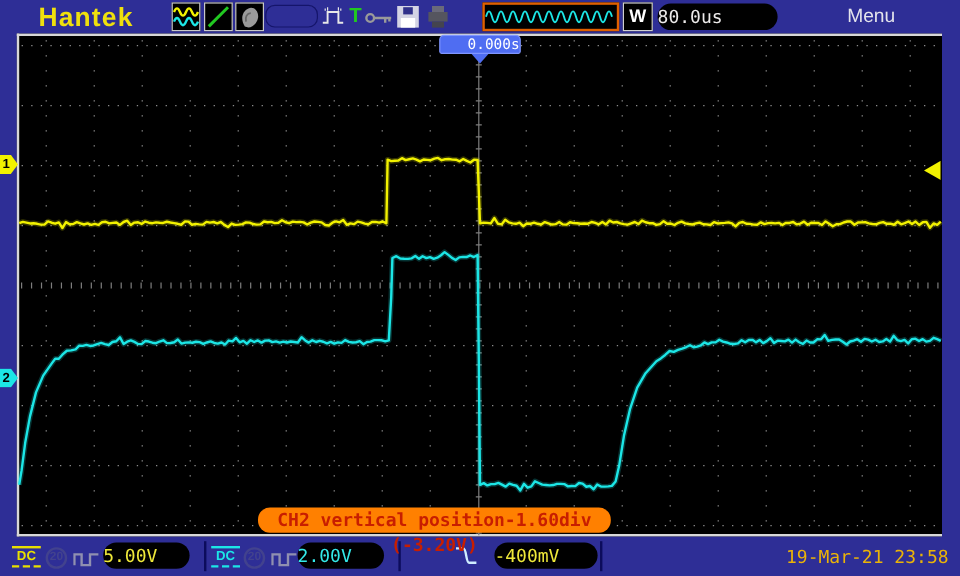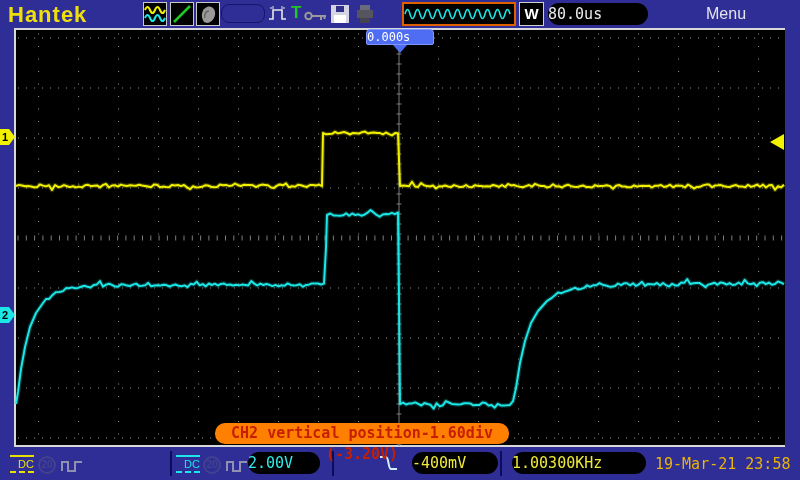--- a/index.html
+++ b/index.html
@@ -12,55 +12,55 @@
   .abs{position:absolute;}
   
   #screen{
     left:14px;top:28px;width:771px;height:419px;
     background:#000;
     border-left:2px solid #d8d8d8;border-top:2px solid #d8d8d8;border-bottom:2px solid #d8d8d8;
     box-sizing:border-box;z-index:1;
   }
   #scope-svg{left:0;top:0;width:800px;height:480px;z-index:2;pointer-events:none;}
   
-  #logo{left:8px;top:2px;font-size:22px;font-weight:bold;letter-spacing:1px;color:#efe00d;z-index:4;}
+  #logo{left:32px;top:2px;font-size:22px;font-weight:bold;letter-spacing:1px;color:#efe00d;z-index:4;}
   .iconbox{width:24px;height:24px;top:2px;background:#000;border:1px solid #c8c8c8;box-sizing:border-box;z-index:4;}
   #empty-status{left:221px;top:4px;width:44px;height:19px;border:1px solid #15156b;border-radius:8px;box-sizing:border-box;z-index:4;}
   #pulse-icon{left:267px;top:3px;z-index:4;}
   #trigger-t{left:291px;top:3px;font-size:17px;font-weight:bold;color:#21c821;z-index:4;}
   #key-icon{left:304px;top:8px;z-index:4;}
   #floppy-icon{left:329px;top:3px;z-index:4;}
   #printer-icon{left:354px;top:4px;z-index:4;}
   #burst-box{left:402px;top:2px;width:114px;height:24px;background:#000;border:2px solid #e06000;box-sizing:border-box;z-index:4;}
   #w-box{left:519px;top:2px;width:25px;height:24px;background:#000;border:1px solid #d0d0d0;box-sizing:border-box;color:#fff;
         font-weight:bold;font-size:15px;text-align:center;line-height:22px;z-index:4;}
   .pill{background:#000;border-radius:11px;height:22px;line-height:22px;text-align:left;
         font-family:"DejaVu Sans Mono",monospace;font-size:15px;z-index:4;}
   #tb-pill{left:548px;top:3px;width:100px;color:#eceaea;}
   #menu-label{left:706px;top:5px;font-size:16px;color:#e4e4ec;z-index:4;}
   
   #trig-tab{left:366px;top:29px;width:68px;height:16px;background:#4f6df2;border:1px solid #7f96ff;
-        border-radius:4px 4px 2px 2px;box-sizing:border-box;color:#fff;text-align:left;
+        border-radius:4px 4px 2px 2px;box-sizing:border-box;color:#fff;text-align:right;
         font-family:"DejaVu Sans Mono",monospace;font-size:12px;line-height:14px;z-index:5;}
   #trig-tab-ptr{left:393px;top:45px;width:0;height:0;border-left:7px solid transparent;
         border-right:7px solid transparent;border-top:8px solid #4f6df2;z-index:5;}
   
   .chmark{left:0;width:15px;height:16px;z-index:5;
         clip-path:polygon(0 0,9px 0,15px 8px,9px 16px,0 16px);
         font-size:11px;font-weight:bold;color:#000;text-align:left;line-height:16px;padding-left:2px;box-sizing:border-box;}
   #ch1-mark{background:#f2f200;}
   #ch2-mark{background:#1ce6e6;}
   #trig-arrow{left:770px;width:14px;height:16px;background:#f2f200;z-index:5;
         clip-path:polygon(0 50%,100% 0,100% 100%);}
   
   #banner{left:215px;top:423px;width:294px;height:21px;background:#ff8000;border-radius:10px;
         color:#c81e00;font-family:"DejaVu Sans Mono",monospace;font-size:15px;font-weight:bold;
         text-align:center;line-height:21px;z-index:5;}
   
-  .coup{width:24px;top:455px;text-align:right;font-size:11px;font-weight:normal;line-height:13px;z-index:4;}
+  .coup{width:24px;top:455px;text-align:center;font-size:11px;font-weight:bold;line-height:13px;z-index:4;}
   .coup .dcline{border-top:2px solid;margin-bottom:1px;}
   .coup .dcdash{border-bottom:2px dashed;margin-top:0px;}
   #dc1{left:10px;color:#e8e000;}
   #dc2{left:176px;color:#1ce6e6;}
   .bw20{width:18px;height:18px;top:456px;border:2px solid #42428e;border-radius:50%;box-sizing:border-box;
         color:#42428e;font-size:10px;font-weight:bold;text-align:center;line-height:14px;z-index:4;}
   #bw1{left:38px;} #bw2{left:203px;}
   .sqw{top:458px;z-index:4;} #sq1{left:61px;} #sq2{left:226px;}
   #v1-pill{left:86px;top:452px;width:72px;color:#efe93a;}
   #v2-pill{left:248px;top:452px;width:72px;color:#34e9e9;}
@@ -157,20 +157,21 @@
     <div class="dcline"></div>
     <span>DC</span>
     <div class="dcdash"></div>
   </div>
   <div id="bw1" class="bw20 abs">20</div>
   <div id="sq1" class="sqw abs">
     <svg width="22" height="14" viewBox="0 0 22 14">
         <path d="M1 13 V4 h6 V13 h7 V4 h7" fill="none" stroke="#9090b0" stroke-width="2"></path>
       </svg>
   </div>
+  <div id="v1-pill" class="pill abs">5.00V</div>
 
   <div class="vsep abs" style="left:170px;"></div>
 
   <div id="dc2" class="coup abs">
     <div class="dcline"></div>
     <span>DC</span>
     <div class="dcdash"></div>
   </div>
   <div id="bw2" class="bw20 abs">20</div>
   <div id="sq2" class="sqw abs">
@@ -185,16 +186,15 @@
   <div id="trig-src" class="abs">CH1</div>
   <div id="edge-icon" class="abs">
     <svg width="20" height="22" viewBox="0 0 20 22">
         <path d="M1 5 h6 c3 0 2 12 5 12 h6" fill="none" stroke="#cfeeff" stroke-width="2"></path>
       </svg>
   </div>
   <div id="lvl-pill" class="pill abs">-400mV</div>
 
   <div class="vsep abs" style="left:500px;"></div>
 
-  <div id="freq-pill" class="pill abs">1.00300KHz</div>
   <div id="datetime" class="abs">19-Mar-21 23:58</div>
 
 </div>
 
 </body></html>

